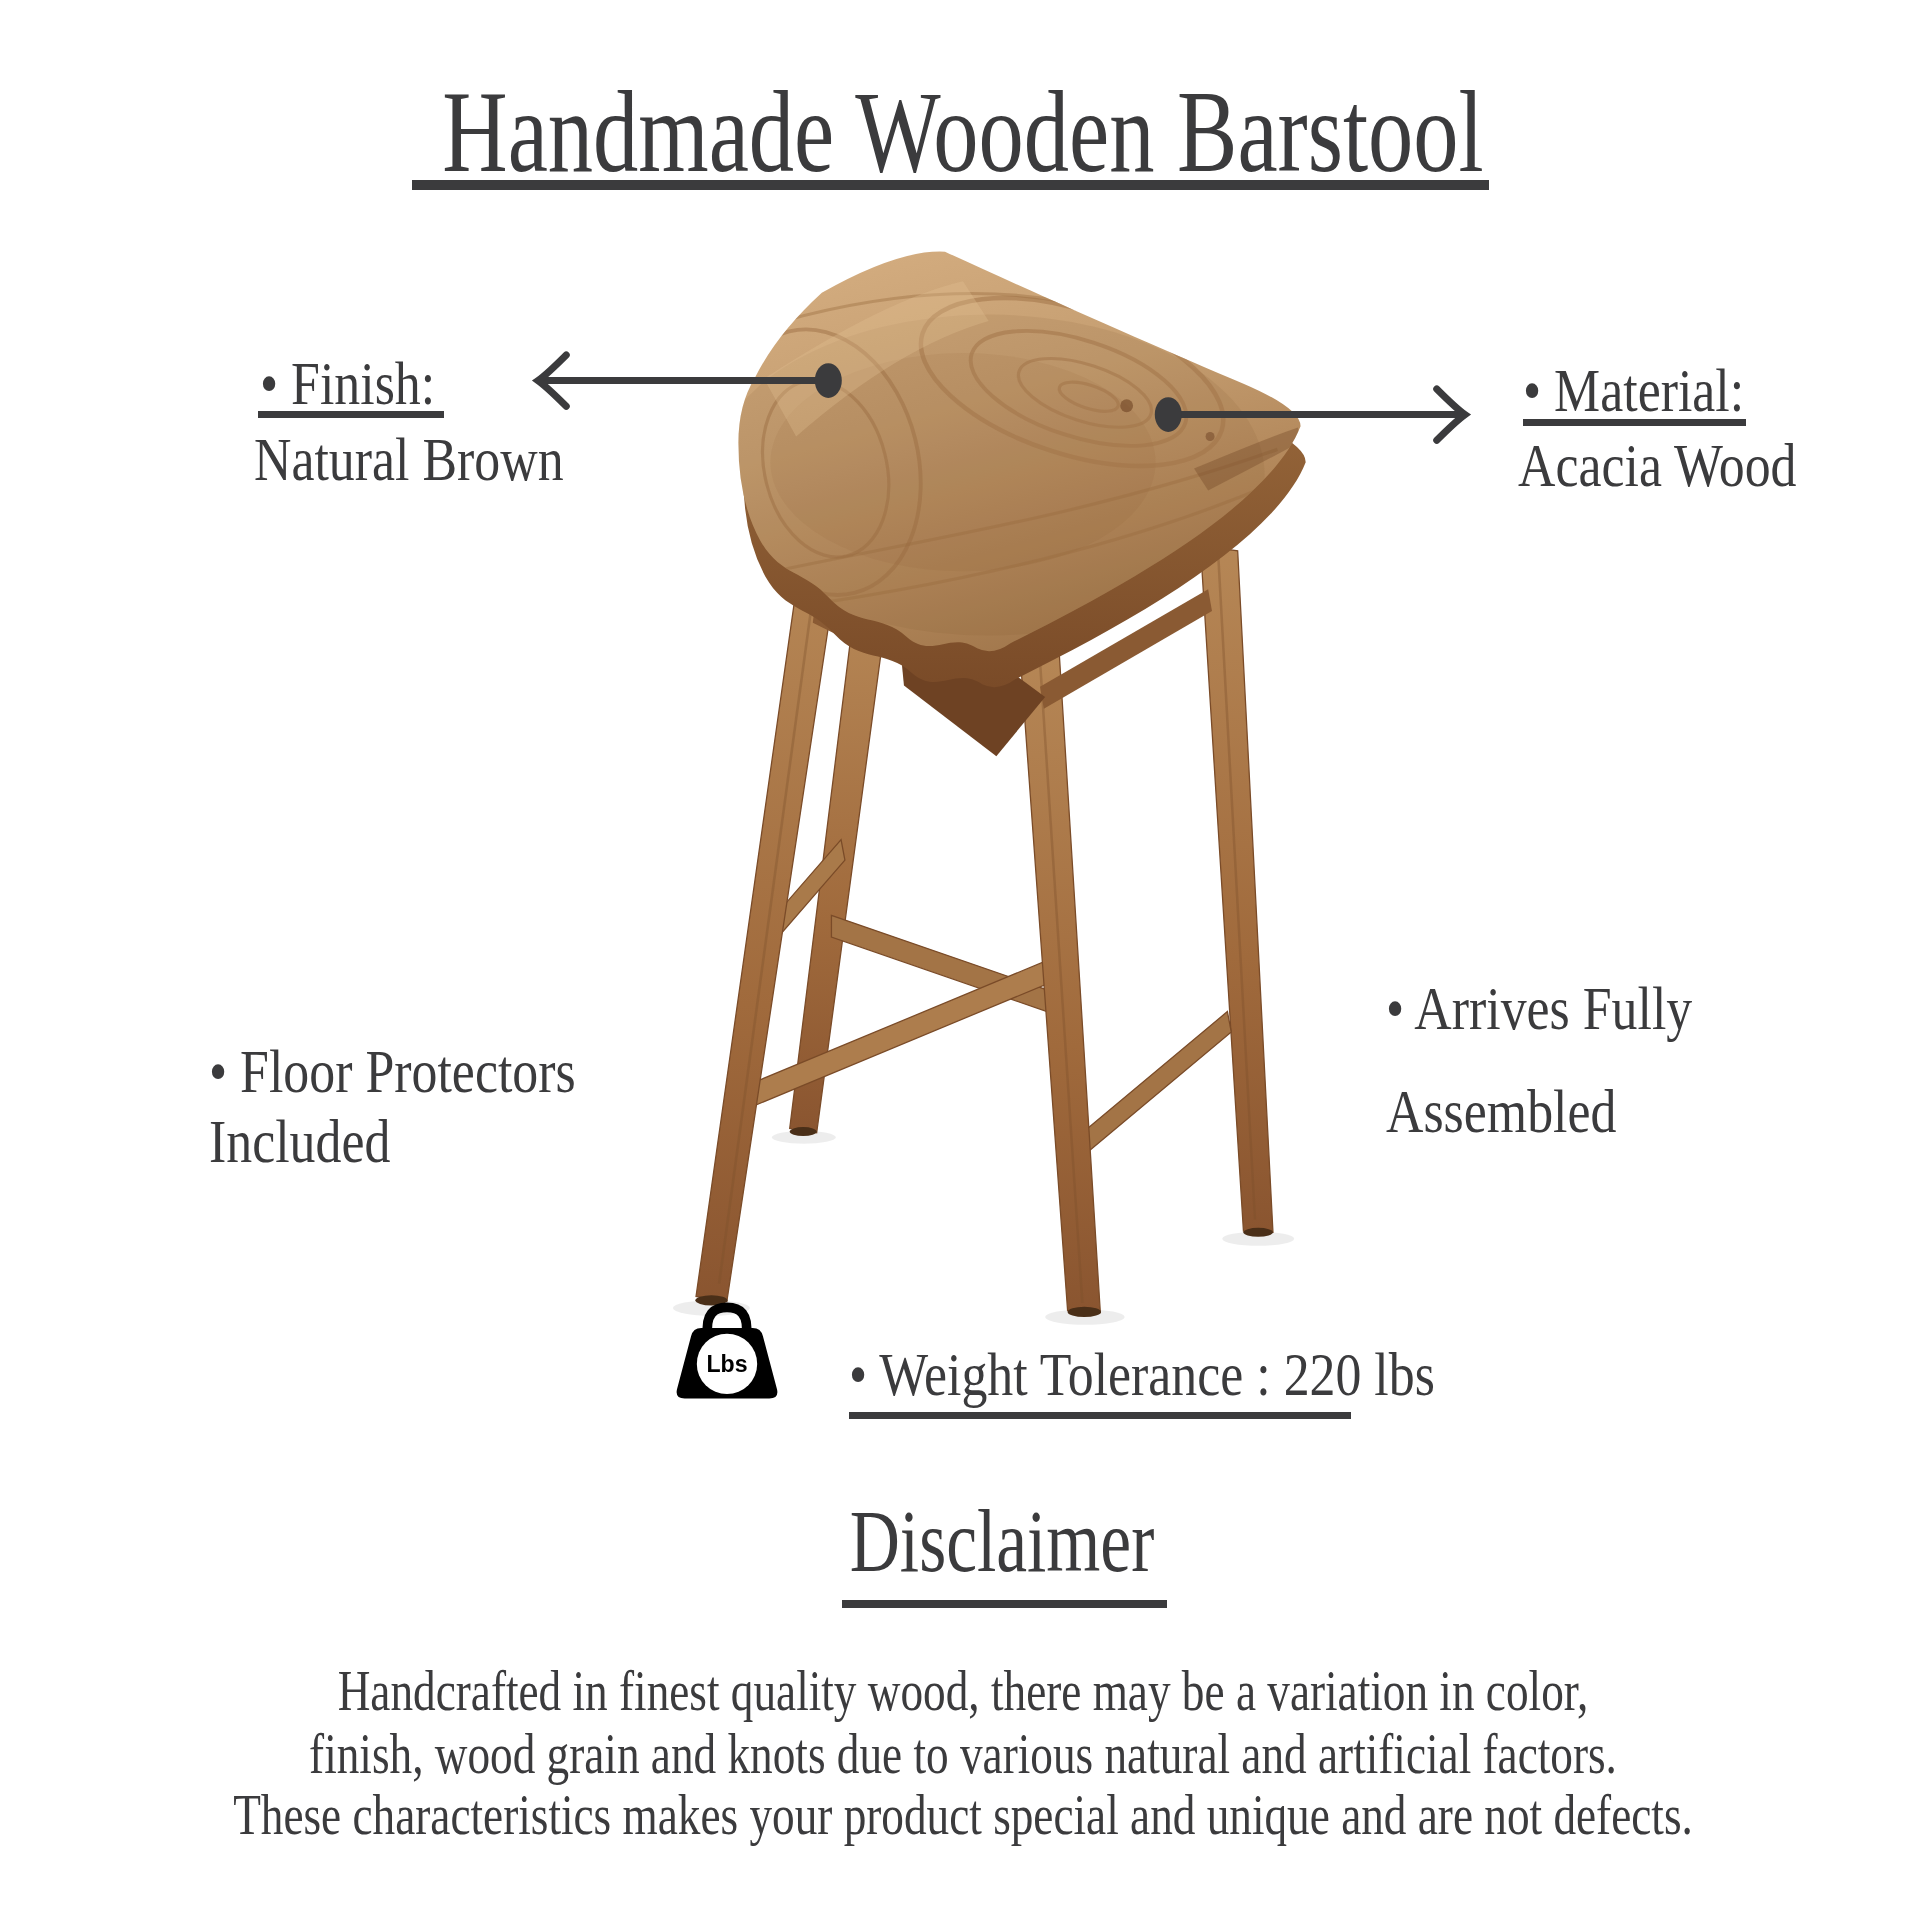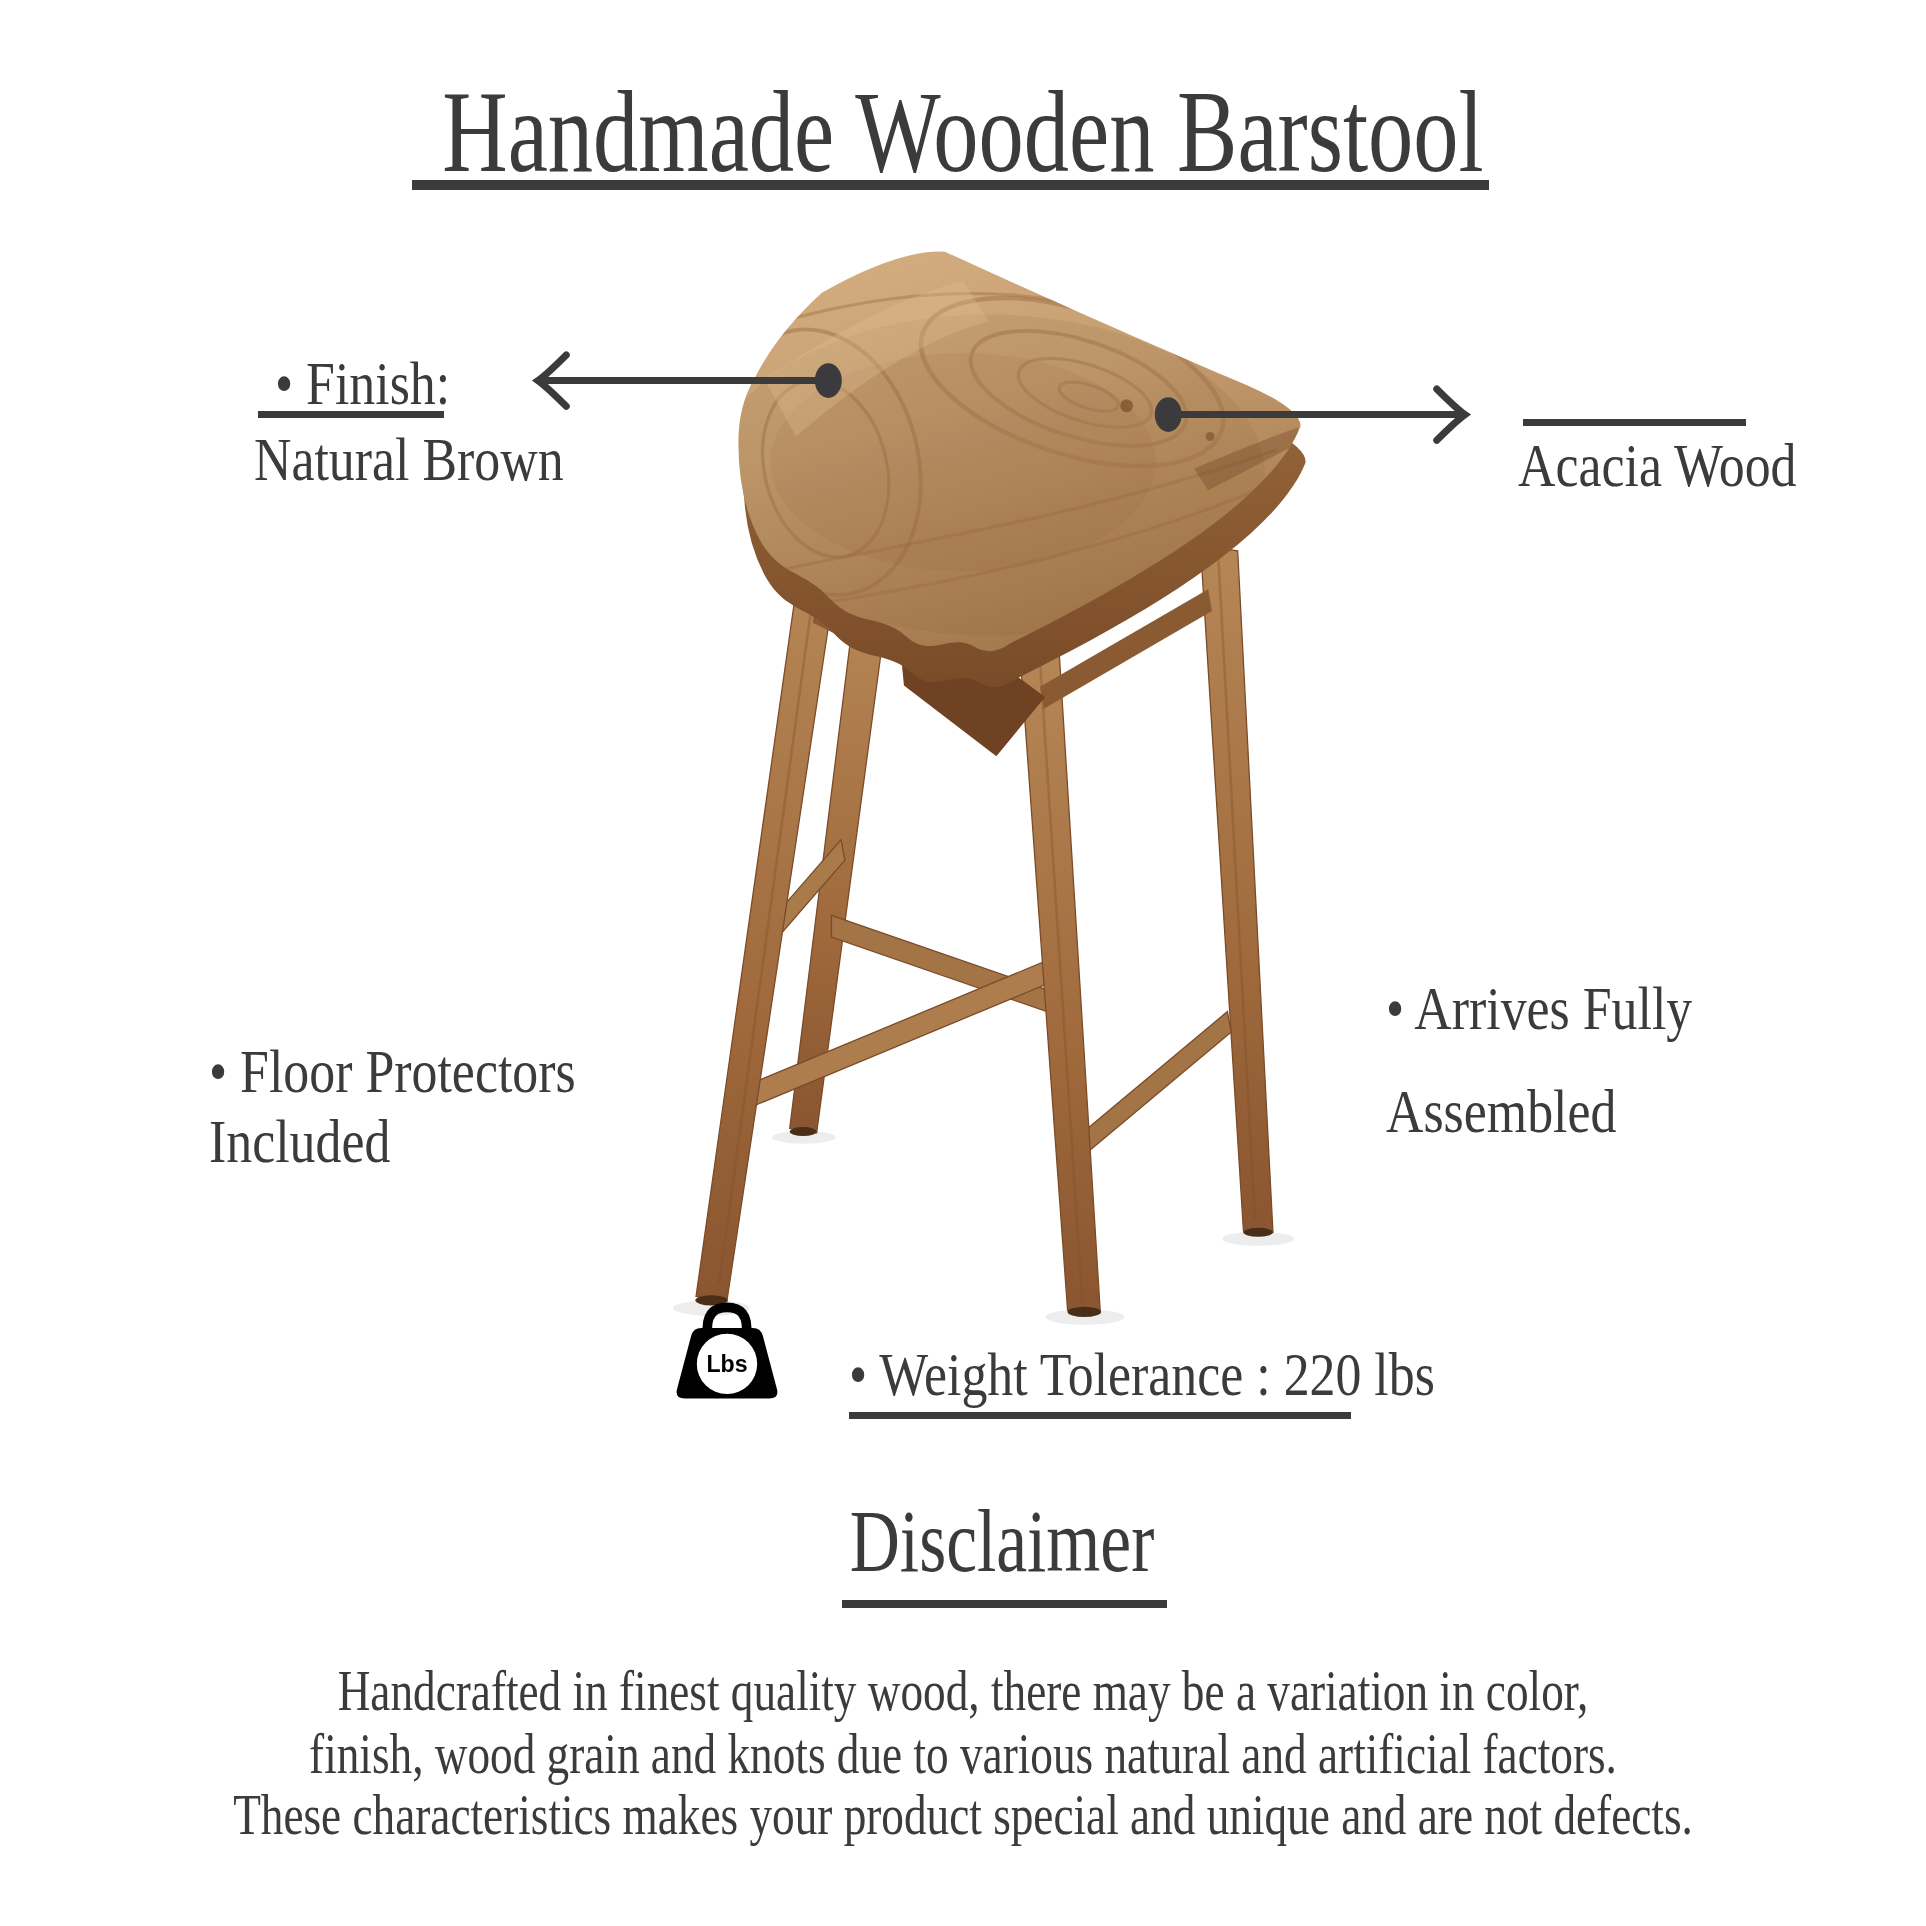--- a/index.html
+++ b/index.html
@@ -132,36 +132,39 @@
         <path d="M210,572 C450,540 760,480 1020,366"></path>
         <path d="M240,120 C420,70 600,60 760,110"></path>
       </g>
       <path d="M210,210 Q400,86 520,58 L560,120 Q420,160 260,300 Z" fill="#e4c294" opacity="0.30"></path>
       <path d="M880,350 Q1000,300 1042,286 L1046,308 Q980,344 902,384 Z" fill="#6e4223" opacity="0.35"></path>
       <circle cx="775" cy="252" r="10" fill="#6e4223" opacity="0.6"></circle>
       <circle cx="905" cy="300" r="7" fill="#6e4223" opacity="0.5"></circle>
     </g>
   </svg>
 
-  <div class="abs t" style="left:275px;top:353px;">
+  <div class="abs t" style="left:260px;top:353px;">
     <span class="cxL label">• Finish:</span>
   </div>
   <div class="bar" style="left:258px;top:411px;width:186px;height:7px;"></div>
   <div class="abs t" style="left:254px;top:429px;">
     <span class="cxL label">Natural Brown</span>
   </div>
 
   <svg class="abs" style="left:520px;top:347px;" width="334" height="71" viewBox="0 0 520 110">
     <g stroke="#3b3b3d" stroke-width="11" fill="none" stroke-linecap="round">
       <line x1="480" y1="52" x2="38" y2="52"></line>
       <path d="M72,12 Q42,42 28,52 Q42,62 72,92"></path>
     </g>
     <ellipse cx="480" cy="52" rx="21" ry="27" fill="#3b3b3d"></ellipse>
   </svg>
 
+  <div class="abs t" style="left:1523px;top:360px;">
+    <span class="cxL label">• Material:</span>
+  </div>
   <div class="bar" style="left:1523px;top:419px;width:223px;height:7px;"></div>
   <div class="abs t" style="left:1518px;top:435px;text-align:center;">
     <span class="cxL label">Acacia Wood</span>
   </div>
 
   <svg class="abs" style="left:1149px;top:381px;" width="334" height="71" viewBox="0 0 520 110">
     <g stroke="#3b3b3d" stroke-width="11" fill="none" stroke-linecap="round">
       <line x1="30" y1="52" x2="482" y2="52"></line>
       <path d="M448,12 Q478,42 492,52 Q478,62 448,92"></path>
     </g>

